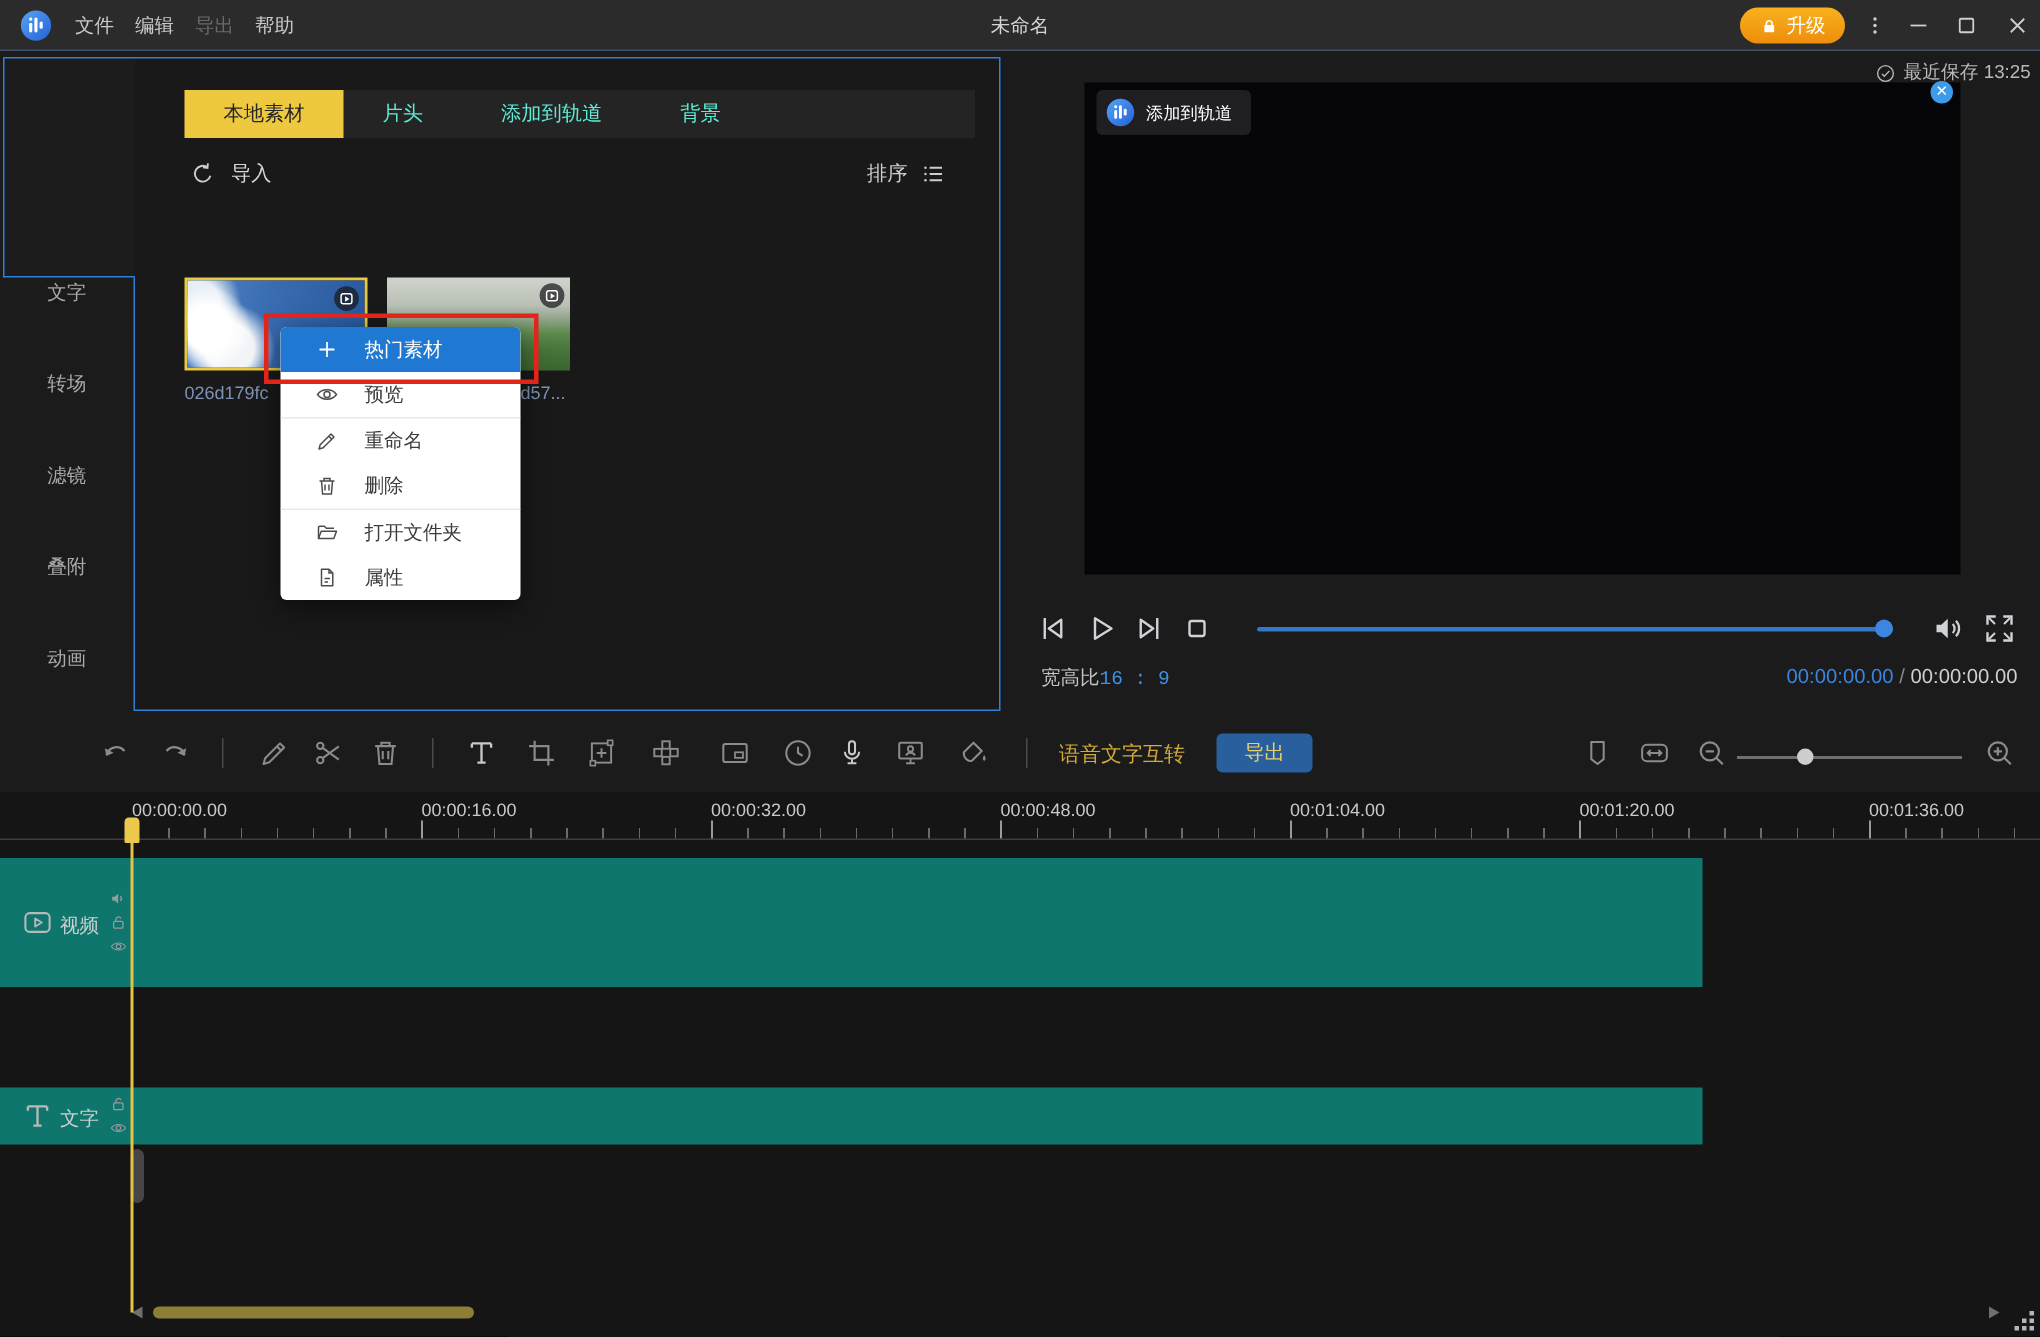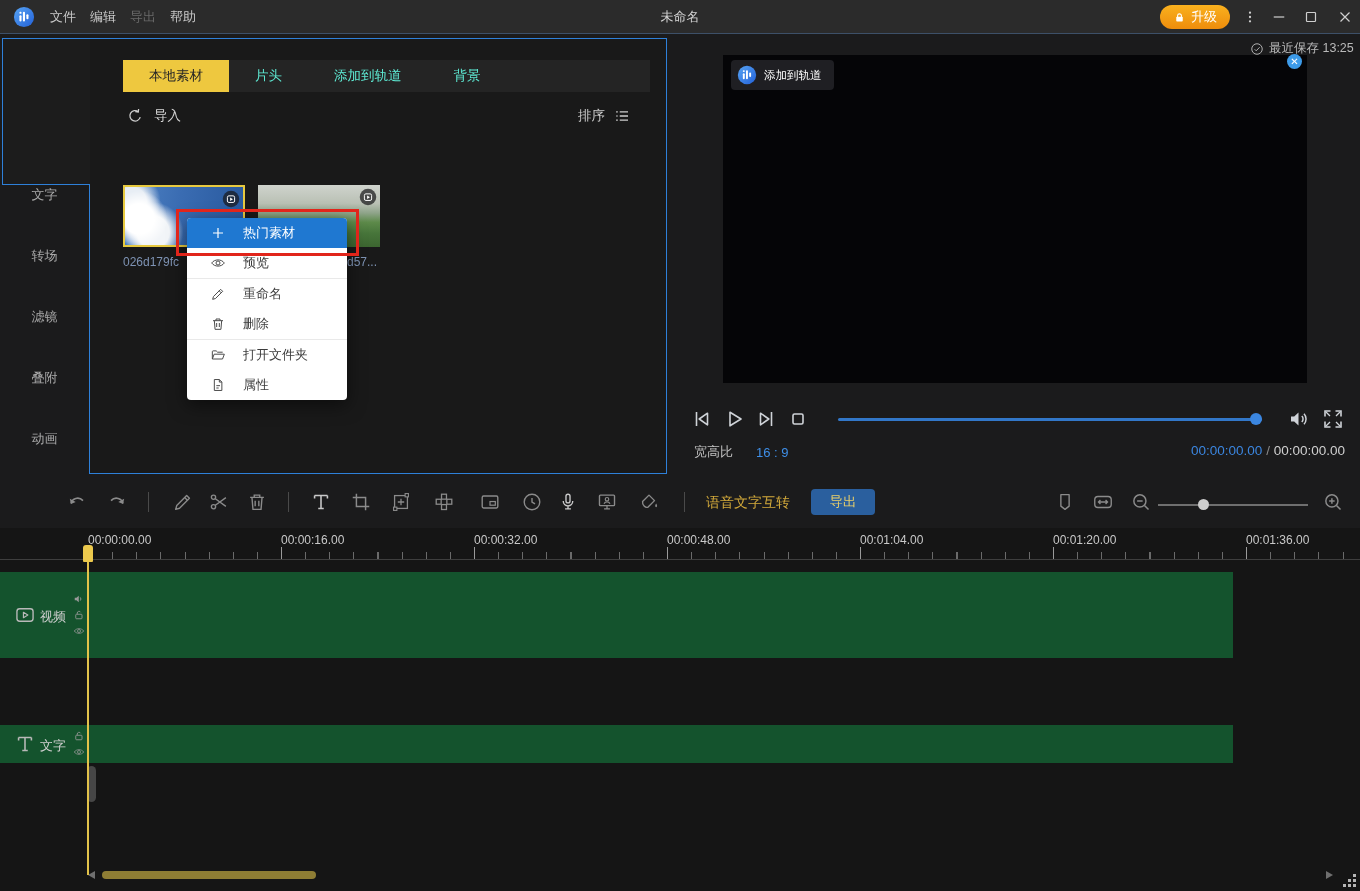--- a/index.html
+++ b/index.html
@@ -61,21 +61,21 @@
   
   #saved-status { left:1250px; top:40px; display:flex; align-items:center; gap:5px; color:#b9b9b9; font-size:12.5px; }
   #video-area { left:723px; top:55px; width:584px; height:328px; background:#050507; }
   #watermark { position:absolute; left:8px; top:5px; height:30px; padding:0 12px 0 6px; border-radius:4px;
      background:rgba(38,38,42,.8); display:flex; align-items:center; gap:7px; color:#fff; font-size:11.5px; }
   #wm-close { position:absolute; right:5px; top:-1px; width:15px; height:15px; border-radius:50%; background:#3d9be9;
      color:#fff; font-size:10px; line-height:15px; text-align:center; }
   .pctl { position:absolute; top:407px; width:24px; height:24px; color:#cfd3d8; }
   #seek-track { left:838px; top:418px; width:424px; height:3px; background:#3277c8; border-radius:2px; }
   #seek-knob { left:1250px; top:413px; width:12px; height:12px; border-radius:50%; background:#3b86e0; }
-  #aspect-row { left:694px; top:443px; font-size:13px; color:#c3c3c3; display:flex; gap:23px; align-items:center; }
+  #aspect-row { left:694px; top:443px; font-size:13px; color:#c3c3c3; display:flex; gap:0; align-items:center;font-family:Liberation Mono, monospace; }
   #aspect-value { color:#3f8fe8; }
   #timecode-row { right:15px; top:443px; font-size:13.5px; }
   #tc-current { color:#3b86e0; } #tc-sep { color:#8a8a8a; } #tc-total { color:#d0d0d0; }
 
   
   .tbtn { position:absolute; top:491px; width:22px; height:22px; color:#8b8b8b; }
   .tbtn.bright { color:#c9c9c9; }
   .tb-sep { position:absolute; top:492px; width:1px; height:20px; background:#4a4a4a; }
   #speech-text { left:706px; top:494px; font-size:14px; color:#d2a93a; }
   #export-btn { left:811px; top:489px; width:64px; height:26px; background:#2a5f9e; border-radius:4px;
@@ -86,21 +86,21 @@
   
   #timeline { left:0; top:528px; width:1360px; height:363px; background:#151515; }
   #ruler { position:absolute; left:0; top:0; width:1360px; height:32px; border-bottom:1px solid #3e3e3e;
      background-image:
        repeating-linear-gradient(90deg,#9a9a9a 0 1px,transparent 1px 193px),
        repeating-linear-gradient(90deg,#6a6a6a 0 1px,transparent 1px 24.125px);
      background-size:1258px 12px,1258px 7px;
      background-position:88px 100%,88px 100%;
      background-repeat:no-repeat,no-repeat; }
   .ruler-label { position:absolute; top:5px; font-size:12px; color:#c9c9c9; white-space:nowrap; }
-  .track-row { position:absolute; left:0; width:1233px; background:#14532d; }
+  .track-row { position:absolute; left:0; width:1135px; background:#0f766e; }
   .track-ic { position:absolute; left:14px; color:#b9b9b9; }
   .track-label { position:absolute; left:40px; font-size:13px; color:#cfcfcf; white-space:nowrap; }
   .mini-col { position:absolute; left:73px; display:flex; flex-direction:column; gap:4px; color:#9a9a9a; }
   #playhead-flag { left:83px; top:17px; width:10px; height:17px; background:#ecc94d; border-radius:3px 3px 1px 1px; z-index:3; }
   #playhead-line { left:87px; top:18px; width:2px; height:329px; background:#e2c24a; z-index:2; }
   #vscroll-thumb { left:87px; top:238px; width:9px; height:36px; background:#4f4f4f; border-radius:5px; opacity:.85; }
   #hscroll-thumb { left:102px; top:343px; width:214px; height:8px; background:#8e7d34; border-radius:4px; }
   .scroll-arrow { position:absolute; top:343px; width:0; height:0; border-top:4.5px solid transparent; border-bottom:4.5px solid transparent; }
   #scroll-arrow-left { left:88px; border-right:7px solid #6f6f6f; }
   #scroll-arrow-right { left:1326px; border-left:7px solid #6f6f6f; }

